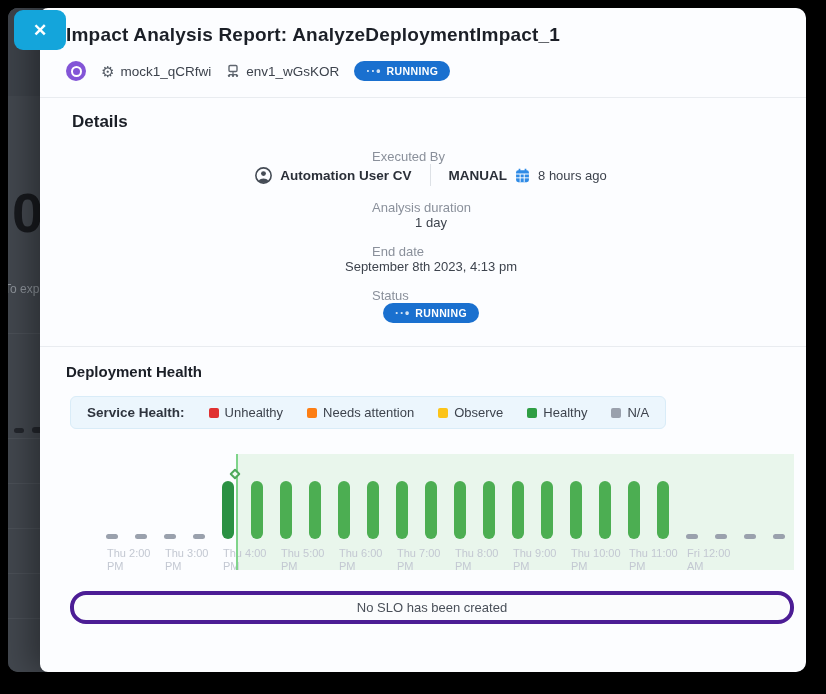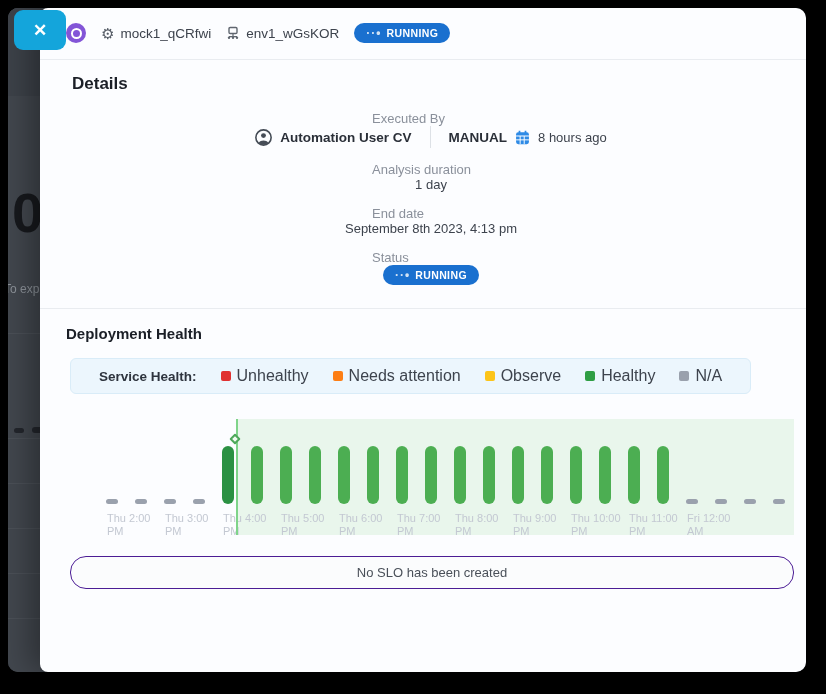--- a/index.html
+++ b/index.html
@@ -45,38 +45,38 @@
   .d-row { display:flex; align-items:center; padding:7px 0 7px 12px; min-height:30px;flex-direction:column; }
   .d-label { width:118px; flex:0 0 auto; font-size:13px; color:#8a909b; }
   .d-value { font-size:13px; color:#3d434d; display:flex; align-items:center; gap:8px; }
   .strong { font-weight:700; color:#2a2f38; font-size:13.5px; }
   .vdiv { width:1px; height:22px; background:#dde1e6; margin:0 10px; }
 
   .dh-h { font-size:15px; font-weight:700; color:#1b1f27; padding-top:16px; }
   .dh-sub { font-size:13px; color:#30363f; margin-top:8px; }
 
   .legend { margin-top:16px; margin-left:4px; display:inline-flex; align-items:center; gap:24px;
-            background:#ecf6fd; border:1px solid #d9ecf8; border-radius:6px; padding:8px 28px; }
+            background:#ecf6fd; border:1px solid #d9ecf8; border-radius:6px; padding:8px 16px; }
   .legend-title { font-size:13.5px; font-weight:700; color:#2e343e; }
-  .legend-item { display:flex; align-items:center; gap:6px; font-size:16px; color:#3d434d; }
+  .legend-item { display:flex; align-items:center; gap:6px; font-size:13px; color:#3d434d; }
   .legend-swatch { width:10px; height:10px; border-radius:2px; flex:0 0 auto; }
 
   
   .chart { position:relative; margin-top:14px; margin-left:4px; width:724px; height:138px; }
   .chart-region { position:absolute; top:11px; height:116px; background:#e9f6ec; }
   .hbar { position:absolute; width:12px; border-radius:6px; }
   .hbar.healthy { height:58px; top:38px; background:#4cae52; }
   .hbar.healthy.first { background:#2b9143; }
   .hbar.na { height:5px; top:91px; background:#9aa1ad; border-radius:3px; }
   .xlab { position:absolute; top:104px; font-size:11px; line-height:12.5px; color:#c3c8d2; white-space:nowrap; }
   .marker-line { position:absolute; width:2px; top:11px; height:116px; background:#7fd48a; }
   .marker-diamond { position:absolute; width:8px; height:8px; border:2px solid #4da85a;
                     background:#f0fbf1; transform:rotate(45deg); border-radius:1px; }
 
-  .slo-box { margin-top:10px; margin-left:4px; width:724px; height:33px; border:1px solid #4c1d95;
+  .slo-box { margin-top:10px; margin-left:4px; width:724px; height:33px; border:4px solid #4c1d95;
              border-radius:16px; background:#fbfcfd; display:flex; align-items:center; justify-content:center;
              font-size:13px; color:#4a5059; }
 
   svg { display:block; }
 </style>
 </head>
 <body>
 
 <div class="frame">
 
@@ -94,20 +94,21 @@
     <div class="bd-line" style="top:610px;"></div>
   </div>
 
   <button class="close-btn">
     <span>✕</span>
   </button>
 
   <div class="modal">
 
     <div class="m-pad">
+      <div class="m-title">Impact Analysis Report: AnalyzeDeploymentImpact_1</div>
 
       <div class="meta-row">
         <span class="avatar"></span>
 
         <span class="meta-item">
           <span class="gear-glyph">⚙</span>
           <span>mock1_qCRfwi</span>
         </span>
 
         <span class="meta-item">

